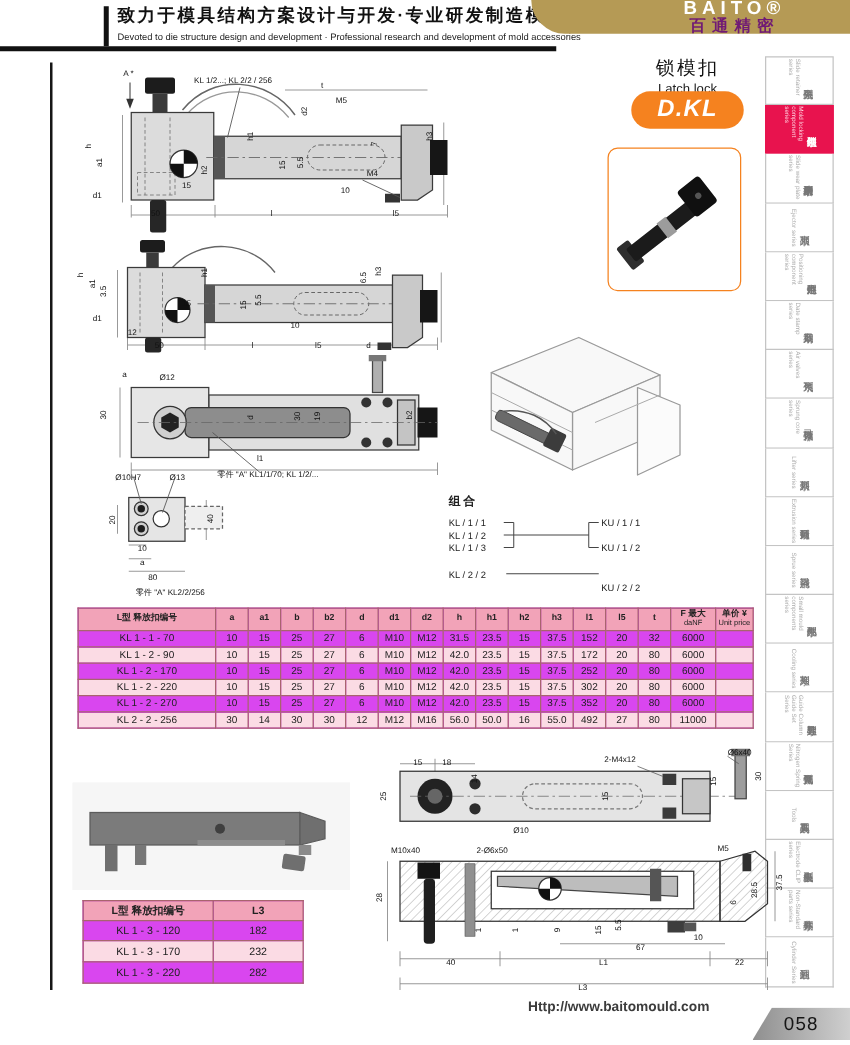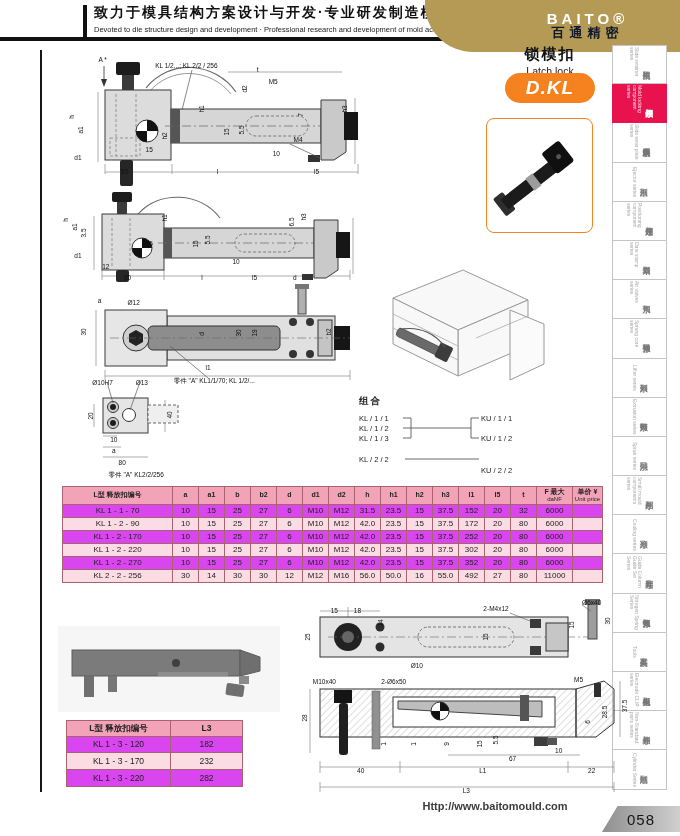--- a/index.html
+++ b/index.html
@@ -5,27 +5,27 @@
   *{margin:0;padding:0;box-sizing:border-box}
   html,body{width:680px;height:836px}
   body{position:relative;background:#fff;font-family:"Liberation Sans","DejaVu Sans",sans-serif;overflow:hidden}
 
   
   .hdr-bar{position:absolute;left:83px;top:5px;width:4px;height:32px;background:#111}
   .hdr-text{position:absolute;left:94px;top:4px;width:400px}
   .hdr-cn{font-size:14px;font-weight:bold;color:#111;letter-spacing:2px;white-space:nowrap}
   .hdr-en{font-size:7.5px;color:#222;margin-top:3px;white-space:nowrap}
   .hdr-rule{position:absolute;left:0;top:37px;width:445px;height:4px;background:#111}
-  .logo{position:absolute;left:425px;top:0;width:255px;height:52px;background:#b59a55;border-radius:0 0 0 48px;display:flex;flex-direction:column;align-items:center;justify-content:center;padding-left:70px}
+  .logo{position:absolute;left:425px;top:0;width:255px;height:27px;background:#b59a55;border-radius:0 0 0 48px;display:flex;flex-direction:column;align-items:center;justify-content:center;padding-left:70px}
   .logo .l1{font-size:15px;font-weight:bold;color:#fff;letter-spacing:4px;line-height:1}
-  .logo .l2{font-size:13px;font-weight:bold;color:#0f172a;letter-spacing:5px;line-height:1.15}
+  .logo .l2{font-size:13px;font-weight:bold;color:#701a75;letter-spacing:5px;line-height:1.15}
 
   
   .title-block{position:absolute;left:505px;top:45px;width:90px;text-align:center}
-  .title-cn{font-size:15px;font-weight:bold;color:#111;letter-spacing:2px}
+  .title-cn{font-size:15px;font-weight:normal;color:#111;letter-spacing:2px}
   .title-en{font-size:10.5px;color:#222;margin-top:1px}
   .code-badge{position:absolute;left:505px;top:73px;width:90px;height:30px;background:#f5821f;border-radius:15px;color:#fff;font-size:19px;font-weight:bold;font-style:italic;display:flex;align-items:center;justify-content:center;letter-spacing:1px}
 
   
   .photo-top{position:absolute;left:486px;top:118px;width:107px;height:115px;border:1.5px solid #f5821f;border-radius:8px;background:#fff;overflow:hidden}
   .photo-bottom{position:absolute;left:58px;top:626px;width:222px;height:86px;background:#f6f6f6;overflow:hidden}
 
   
   .sidebar{position:absolute;left:612px;top:45px;width:55px}
   .side-tab{height:39.2px;border:1px solid #c4c4c4;border-top:none;display:flex;align-items:center;justify-content:center;gap:2px;background:#fff;overflow:hidden}

